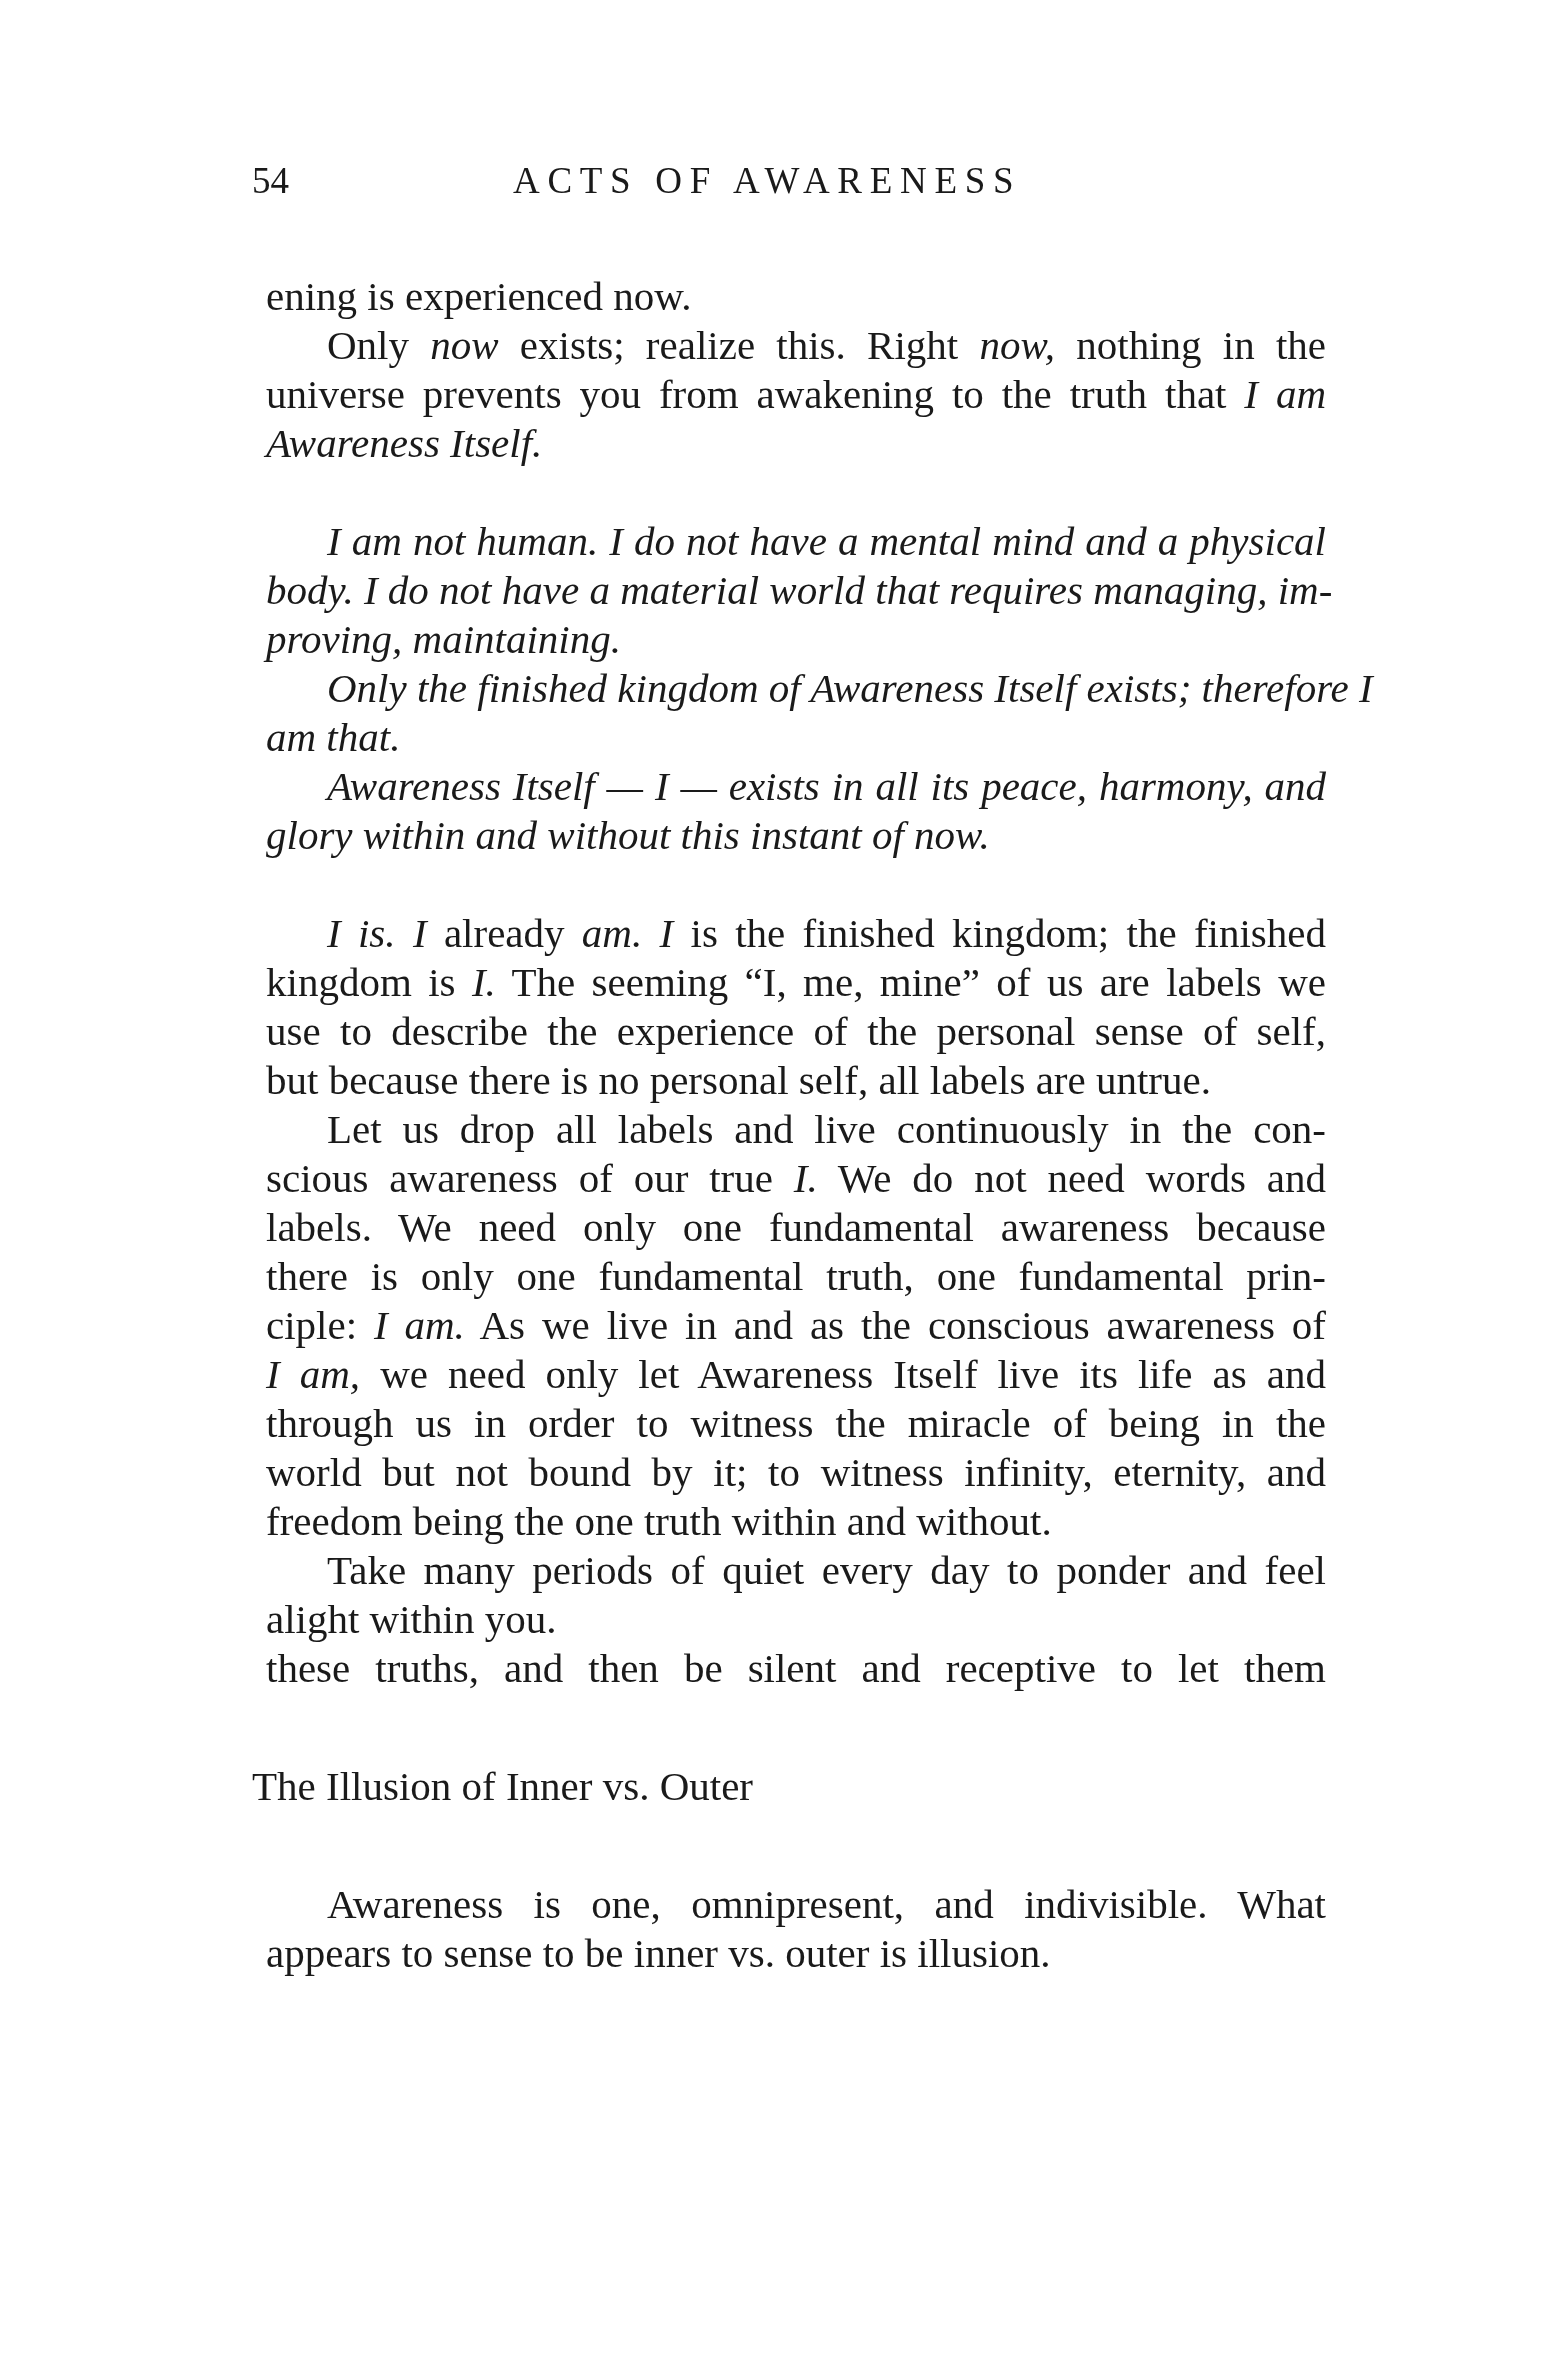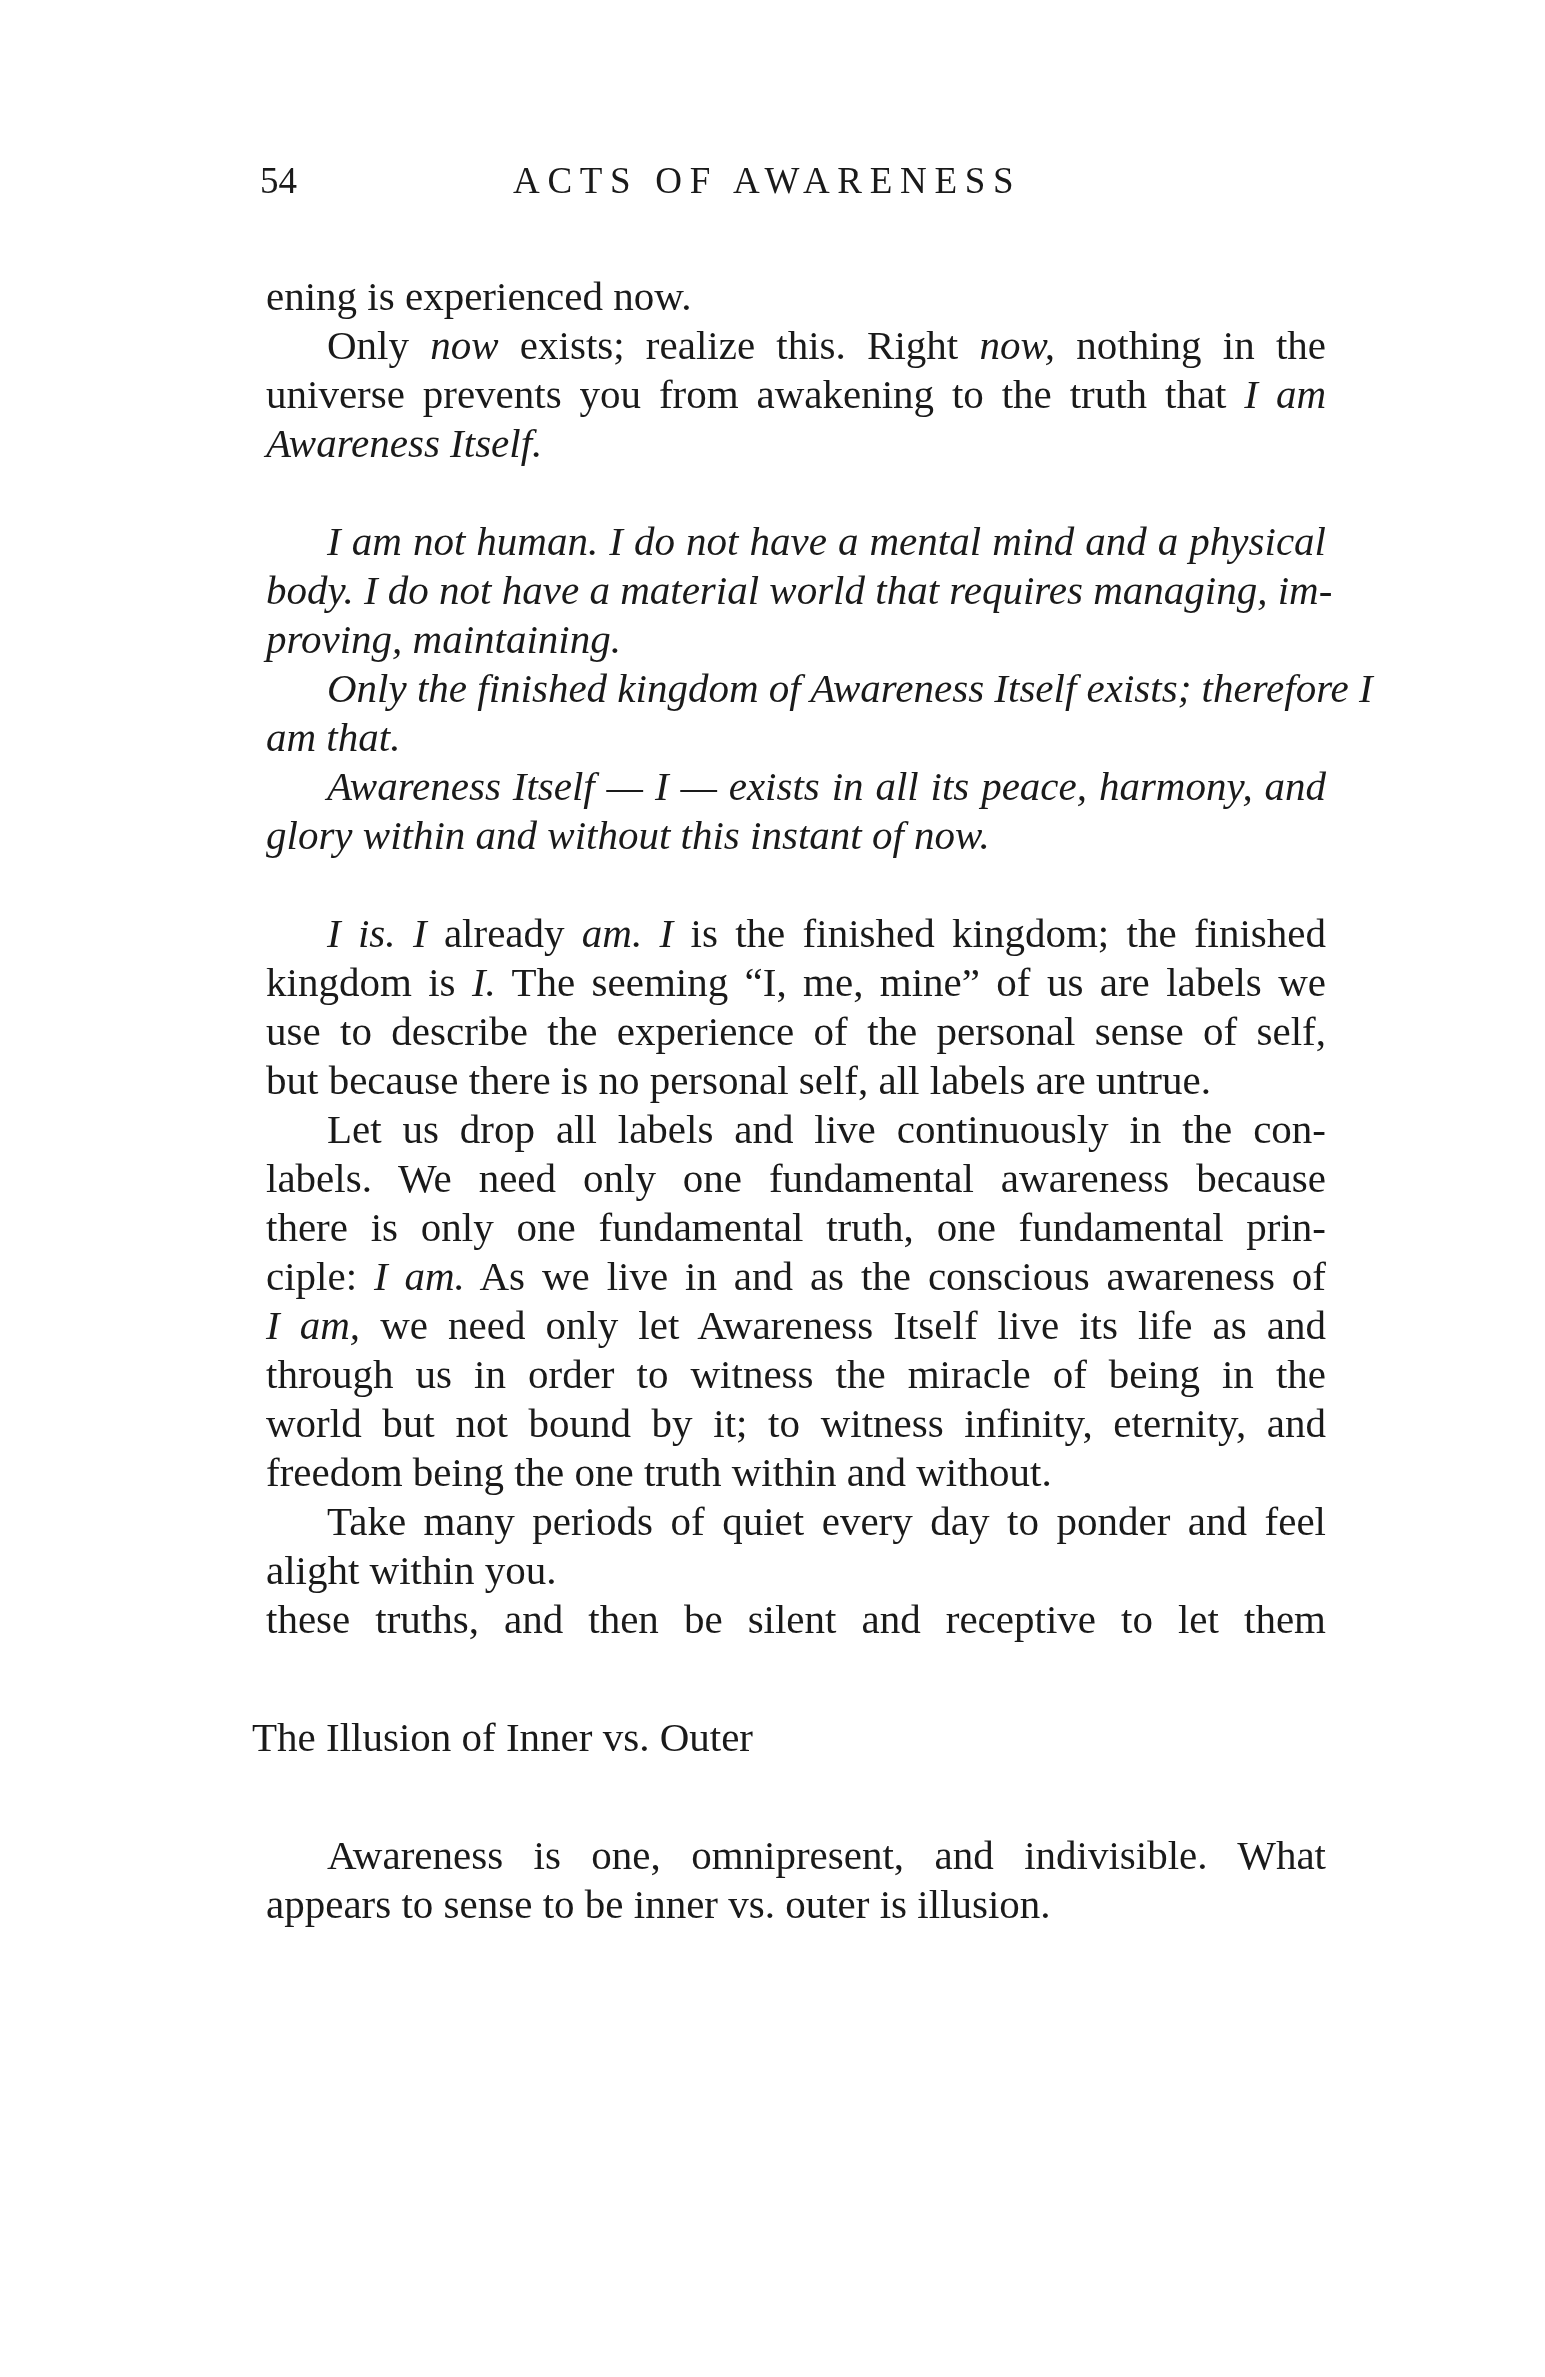--- a/index.html
+++ b/index.html
@@ -1,19 +1,19 @@
 <!DOCTYPE html>
 <html><head>
 <meta charset="utf-8">
 <style>
   html, body { margin:0; padding:0; background:#ffffff; }
   body { width:1546px; height:2378px; position:relative; overflow:hidden; color:#1a1a1a;
          font-family:"Liberation Serif","DejaVu Serif",serif; }
   .header { position:absolute; top:159px; left:252px; width:1072px; height:48px; }
-  .page-num { position:absolute; left:8px; top:0; font-size:37px; }
+  .page-num { position:absolute; left:0; top:0; font-size:37px; }
   .running-head { position:absolute; left:261px; top:0; font-size:37px; letter-spacing:7.7px; }
   .body-text { position:absolute; left:252px; top:272px; width:1074px; font-size:41px; line-height:49px; }
   .body-text p { margin:0; text-align:justify; text-align-last:auto; }
   .gap { height:49px; }
   .gap-lg { height:69px; }
   .section-title { text-align:center; margin:0; }
   .line { display:block; text-align:justify; text-align-last:justify; white-space:nowrap;margin-left:14px; }
   .line.last { text-align-last:left; }
   .line.first { padding-left:61px; }
   i { font-style:italic; }
@@ -51,20 +51,21 @@
     </div>
   <div class="gap"></div>
   <div>
       <span class="line first"><i>I is.</i> <i>I</i> already <i>am.</i> <i>I</i> is the finished kingdom; the finished</span>
       <span class="line">kingdom is <i>I.</i> The seeming “I, me, mine” of us are labels we</span>
       <span class="line">use to describe the experience of the personal sense of self,</span>
       <span class="line last">but because there is no personal self, all labels are untrue.</span>
     </div>
   <div>
       <span class="line first">Let us drop all labels and live continuously in the con-</span>
+      <span class="line">scious awareness of our true <i>I.</i> We do not need words and</span>
       <span class="line">labels. We need only one fundamental awareness because</span>
       <span class="line">there is only one fundamental truth, one fundamental prin-</span>
       <span class="line">ciple: <i>I am.</i> As we live in and as the conscious awareness of</span>
       <span class="line"><i>I am,</i> we need only let Awareness Itself live its life as and</span>
       <span class="line">through us in order to witness the miracle of being in the</span>
       <span class="line">world but not bound by it; to witness infinity, eternity, and</span>
       <span class="line last">freedom being the one truth within and without.</span>
     </div>
   <div>
       <span class="line first">Take many periods of quiet every day to ponder and  feel</span>

